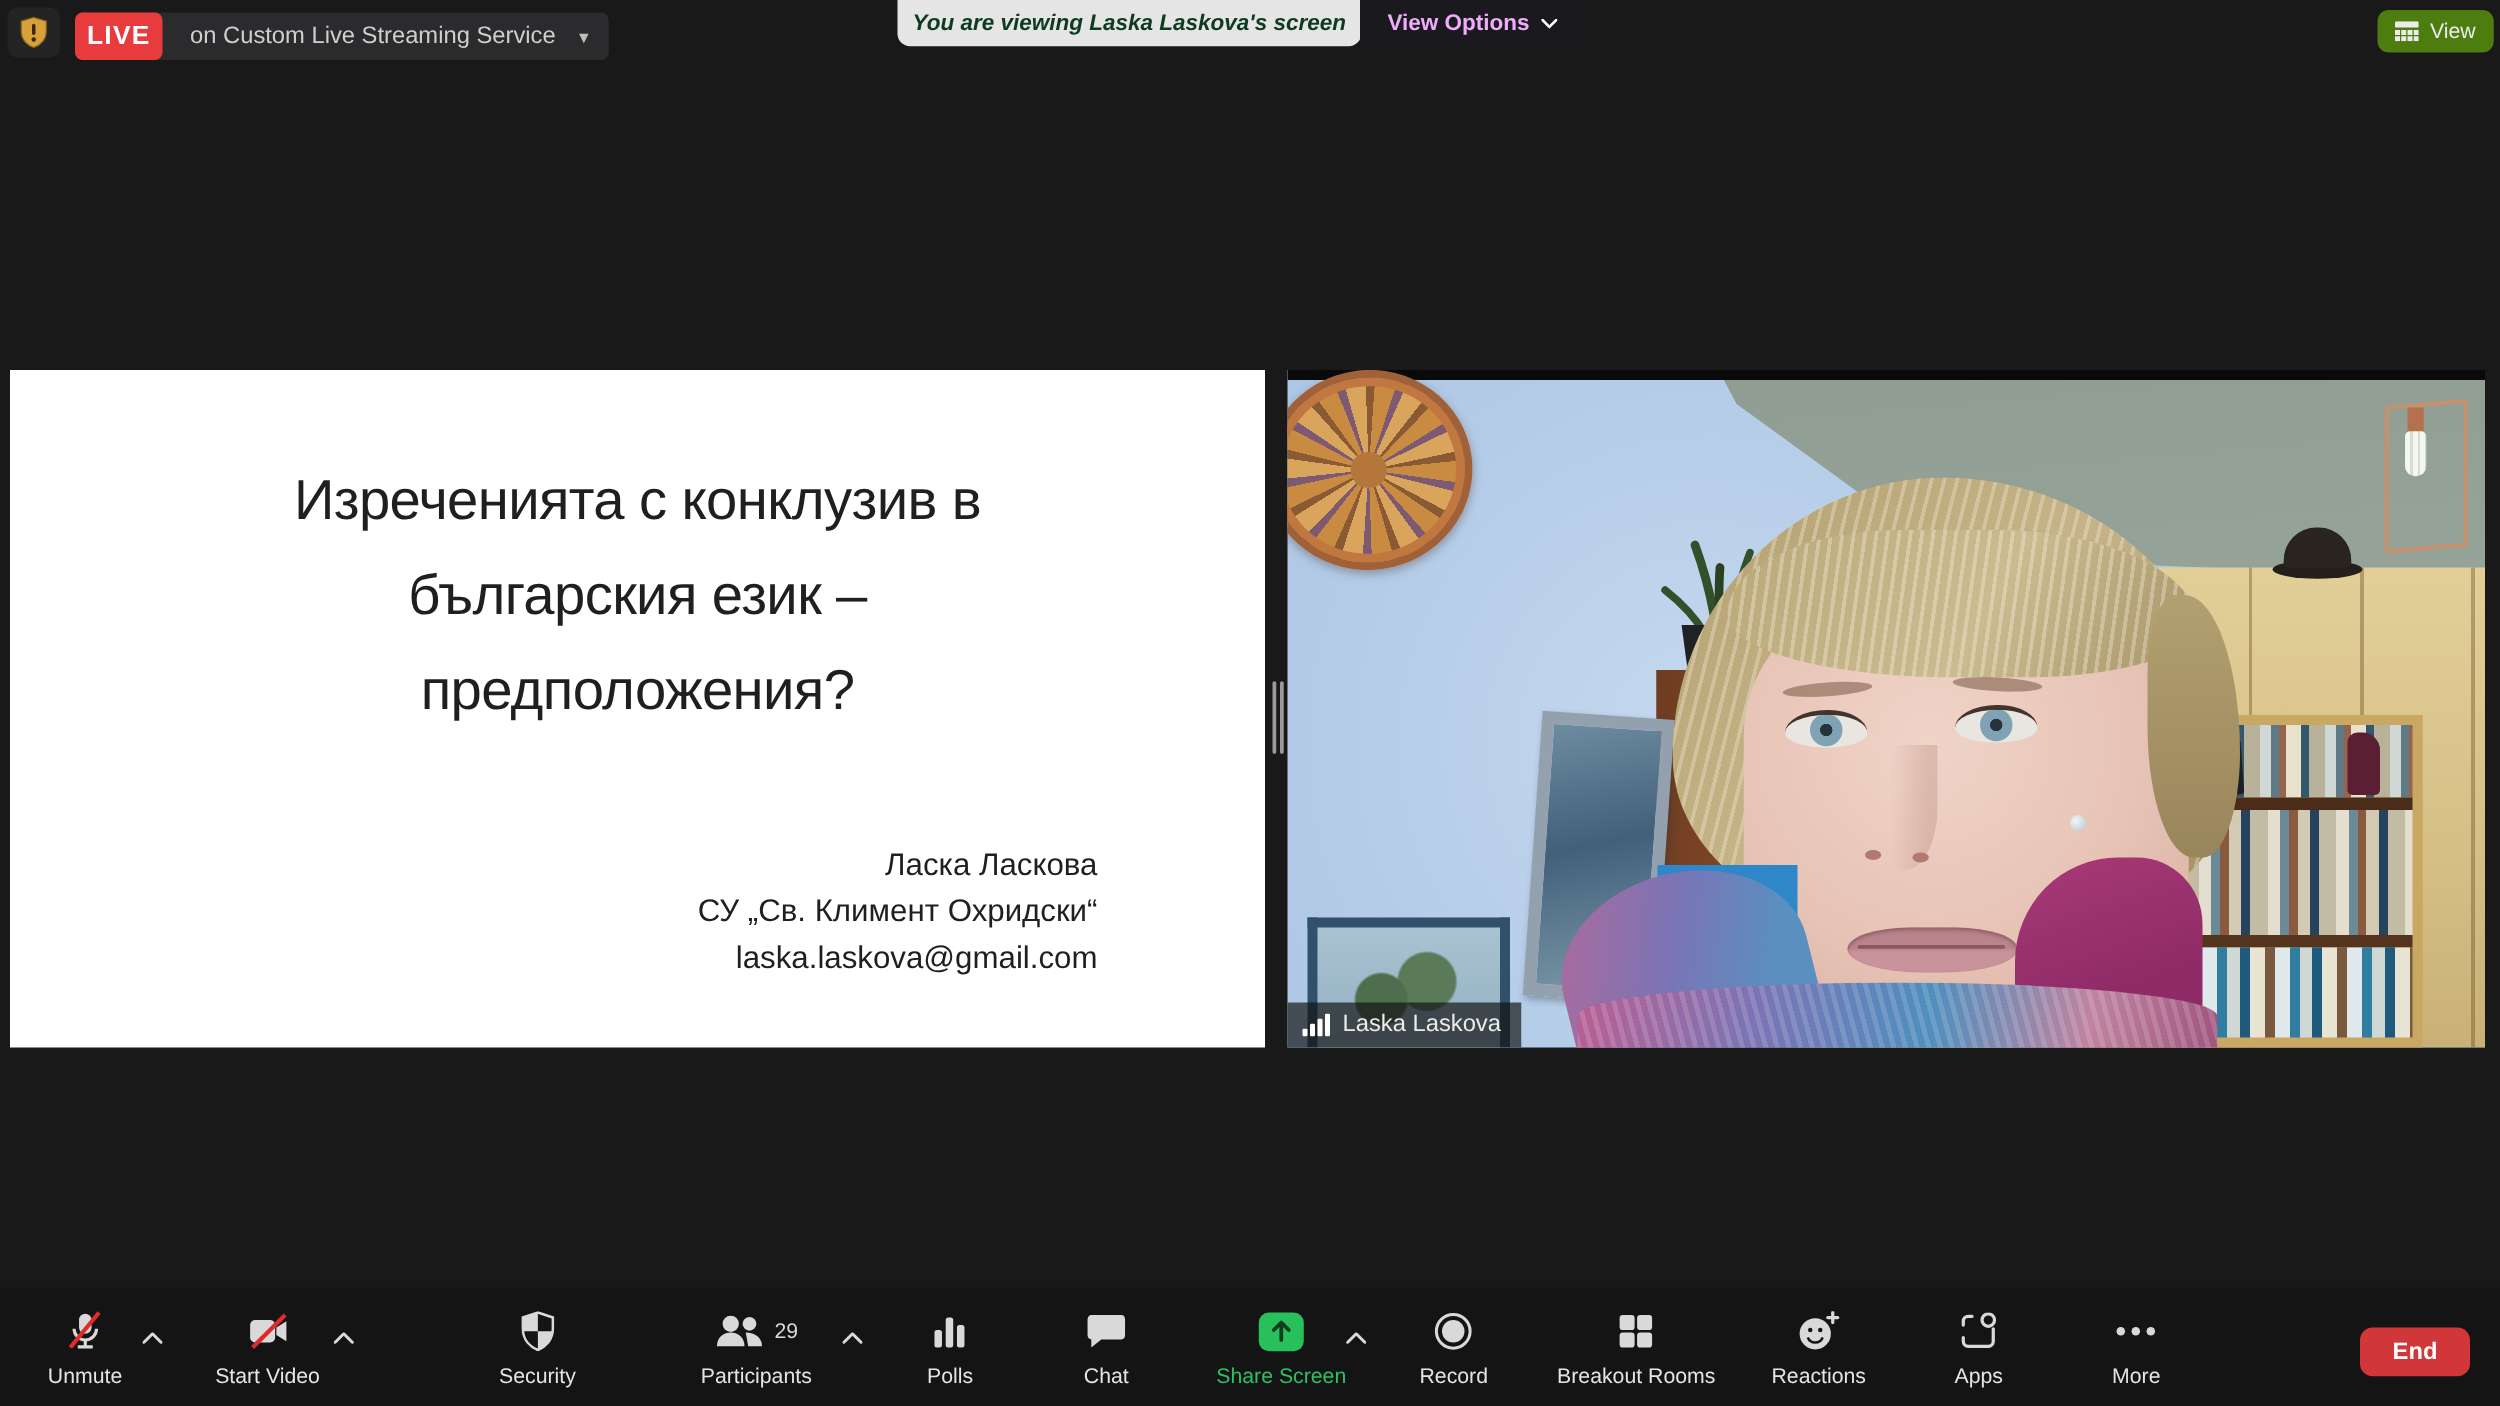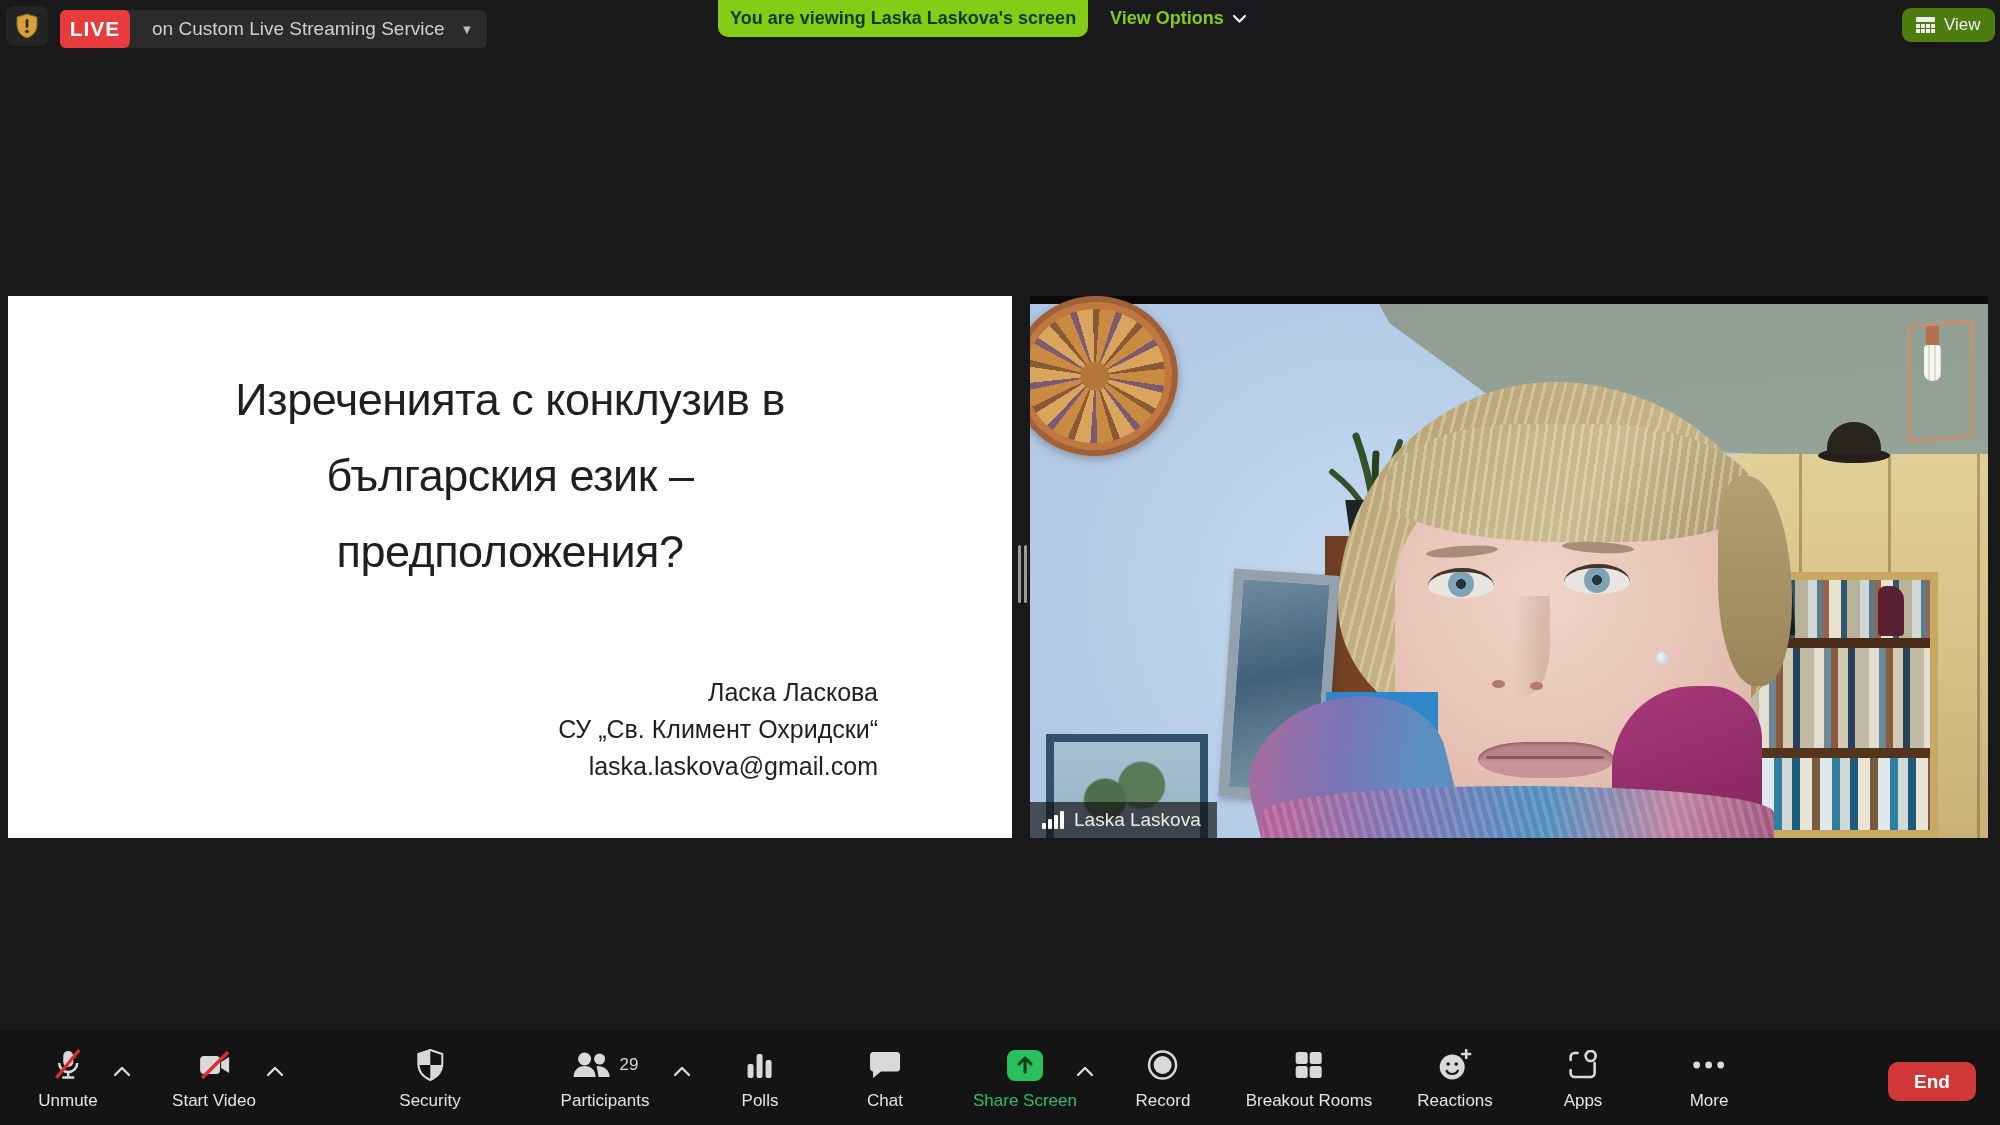--- a/index.html
+++ b/index.html
@@ -10,25 +10,25 @@
   
   .shield-btn { left:6px; top:6px; width:42px; height:40px; background:#242424; border-radius:8px;
                 display:flex; align-items:center; justify-content:center; }
   .stream-bar { left:60px; top:10px; height:38px; background:#2b2b2e; border-radius:6px;
                 display:flex; align-items:center; padding:0 14px 0 0; }
   .live-badge { width:70px; height:38px; background:#e83b3d; border-radius:6px; color:#fff;
                 font-weight:bold; font-size:21px; display:flex; align-items:center; justify-content:center;
                 letter-spacing:1px; }
   .stream-label { color:#cfcfcf; font-size:19px; padding:0 16px 0 22px; }
   .stream-caret { color:#bdbdbd; font-size:13px; }
-  .green-banner { left:718px; top:0; height:37px; background:#84cc16; border-radius:0 0 10px 10px;
+  .green-banner { left:718px; top:0; height:37px; background:#e5e5e5; border-radius:0 0 10px 10px;
                   display:flex; align-items:center; padding:0 12px; color:#0d3b20;
-                  font-weight:bold; font-size:18px; }
+                  font-weight:bold; font-size:18px;font-style:italic; }
   .view-options { left:1088px; top:0; height:37px; background:#1a1a1e; border-radius:0 0 10px 0;
-                  display:flex; align-items:center; gap:9px; padding:0 22px; color:#84cc16;
+                  display:flex; align-items:center; gap:9px; padding:0 22px; color:#f0abfc;
                   font-weight:bold; font-size:18px; }
   .view-btn { left:1902px; top:8px; height:34px; background:#4d7c0f; border-radius:9px;
               display:flex; align-items:center; gap:9px; padding:0 14px; color:#ececec; font-size:17px; }
 
   
   .slide { left:8px; top:296px; width:1004px; height:542px; background:#ffffff; color:#1f1f1f; }
   .slide-title { position:absolute; left:0; right:0; top:66px; text-align:center;
                  font-size:45px; line-height:76px; letter-spacing:-0.5px; }
   .slide-author { position:absolute; right:134px; top:378px; text-align:right;
                   font-size:25px; line-height:37px; }

